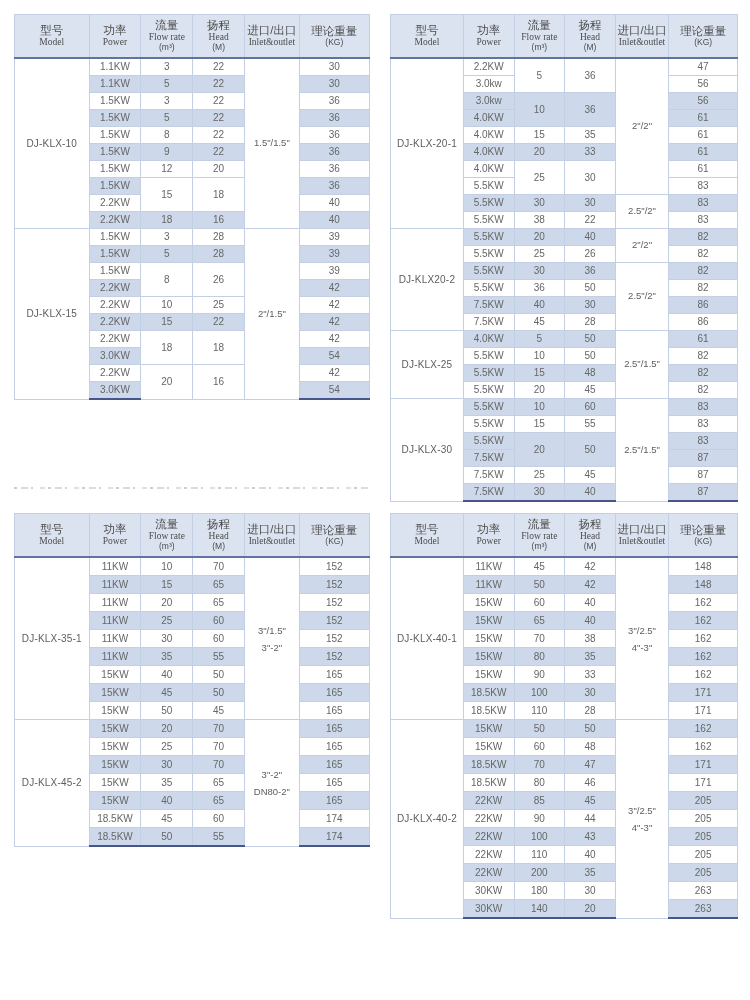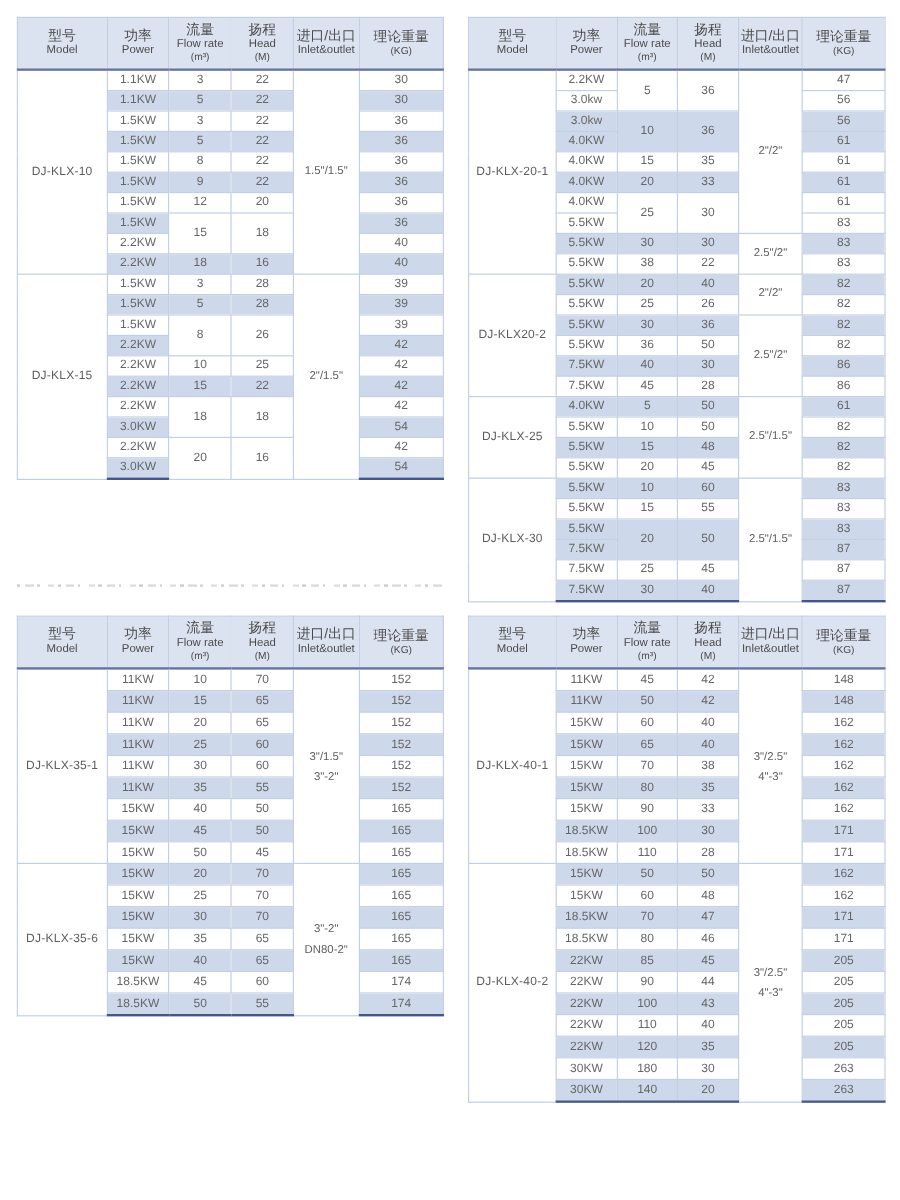--- a/index.html
+++ b/index.html
@@ -23,21 +23,21 @@
     text-align:center;vertical-align:middle;
     padding:0;overflow:hidden;white-space:nowrap;
   }
   thead th{
     background:var(--header-bg,#dce3f0);
     border-bottom:2px solid var(--header-rule,#63739f);
     color:var(--header-text,#4b4b4b);
     font-weight:400;height:42px;line-height:1.15;
   }
   thead th .zh{font-size:11.5px;}
-  thead th .en{font-size:9.5px;}
+  thead th .en{font-size:9.5px;font-family:Liberation Serif, serif;}
   thead th .unit{font-size:8.5px;}
   tbody td{height:16px;line-height:16px;}
   .tall tbody td{height:17px;line-height:17px;}
   tbody tr:last-child td{border-bottom:2px solid var(--table-bottom,#46568c);}
   td.shade{background:var(--shade,#cdd9eb);}
   td.model{font-size:10px;letter-spacing:.2px;background:#fff;color:#5d5d5d;margin-left:32px;}
   td.inlet{background:#fff;font-size:9.5px;line-height:1.3;white-space:normal;color:#5d5d5d;}
   .fine-print{
     position:absolute;left:14px;top:486px;width:356px;height:4px;opacity:.5;
     background:repeating-linear-gradient(90deg,
@@ -524,21 +524,21 @@
           <td class="shade">50</td>
           <td class="shade">165</td>
         </tr>
         <tr>
           <td>15KW</td>
           <td>50</td>
           <td>45</td>
           <td>165</td>
         </tr>
         <tr>
-          <td class="model" rowspan="7">DJ-KLX-35-6</td>
+          <td class="model" rowspan="7">DJ-KLX-45-2</td>
           <td class="shade">15KW</td>
           <td class="shade">20</td>
           <td class="shade">70</td>
           <td class="inlet" rowspan="7">
             <div>3"-2"</div>
             <div>DN80-2"</div>
           </td>
           <td class="shade">165</td>
         </tr>
         <tr>
@@ -728,21 +728,21 @@
           <td class="shade">205</td>
         </tr>
         <tr>
           <td>22KW</td>
           <td>110</td>
           <td>40</td>
           <td>205</td>
         </tr>
         <tr>
           <td class="shade">22KW</td>
-          <td class="shade">120</td>
+          <td class="shade">200</td>
           <td class="shade">35</td>
           <td class="shade">205</td>
         </tr>
         <tr>
           <td>30KW</td>
           <td>180</td>
           <td>30</td>
           <td>263</td>
         </tr>
         <tr>

